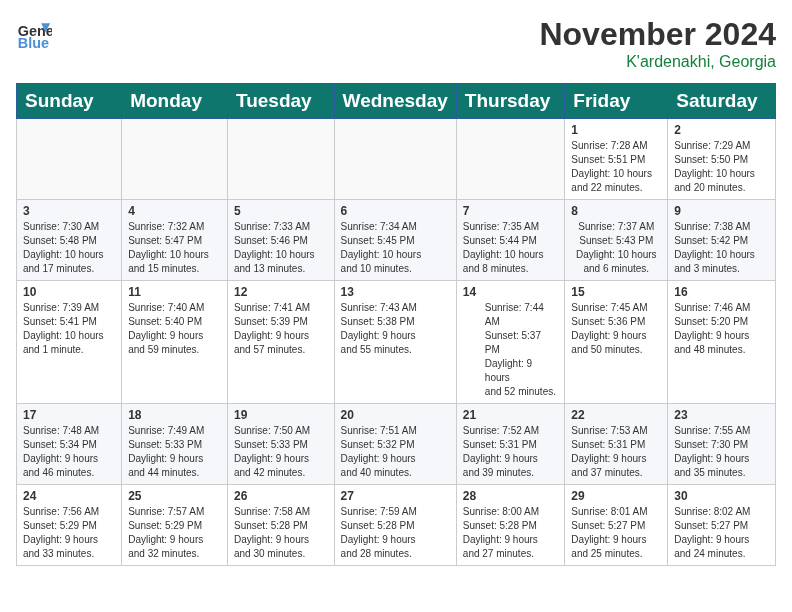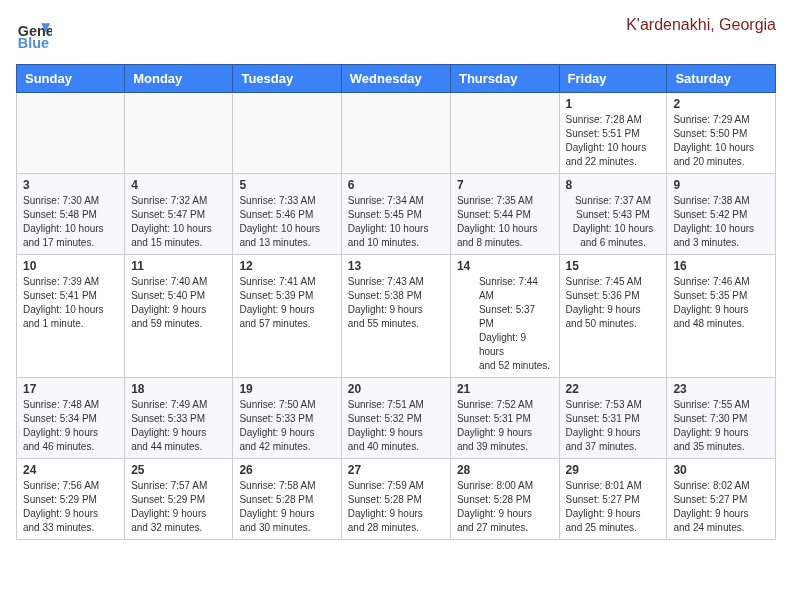--- a/index.html
+++ b/index.html
@@ -28,31 +28,31 @@
     .title-block {
       text-align: right;
     }
     .month-title {
       font-size: 32px;
       font-weight: bold;
       color: #333;
     }
     .location {
       font-size: 16px;
-      color: #7f1d1d;
+      color: #15803d;
     }
     .calendar {
       width: 100%;
       border-collapse: collapse;
       border: 1px solid #ccc;
     }
     .calendar th {
-      background-color: #3b82f6;
+      background-color: #0f766e;
       color: #fff;
-      font-size: 13px;
+      font-size: 19px;
       font-weight: bold;
       padding: 6px 8px;
       text-align: left;
       border: 1px solid #2a5a9f;
     }
     .calendar td {
       vertical-align: top;
       border: 1px solid #ccc;
       padding: 4px 6px;
       font-size: 10.5px;
@@ -86,20 +86,21 @@
 
 <div class="header">
   <div class="logo">
     <svg class="logo-icon" viewBox="0 0 40 40">
       <text x="2" y="22" font-size="16" font-weight="bold" fill="#333">General</text>
       <text x="2" y="36" font-size="16" font-weight="bold" fill="#4a90d9">Blue</text>
       <polygon points="28,8 38,8 33,18" fill="#4a90d9"></polygon>
     </svg>
   </div>
   <div class="title-block">
+    <div class="month-title">November 2024</div>
     <div class="location">K'ardenakhi, Georgia</div>
   </div>
 </div>
 
 <table class="calendar">
   <thead>
     <tr>
     <th>Sunday</th>
         <th>Monday</th>
         <th>Tuesday</th>
@@ -221,21 +222,21 @@
         <td>
           <span class="day-num">15</span>
           <div class="cell-content" style="white-space: pre-line;">Sunrise: 7:45 AM
 Sunset: 5:36 PM
 Daylight: 9 hours
 and 50 minutes.</div>
         </td>
         <td>
           <span class="day-num">16</span>
           <div class="cell-content" style="white-space: pre-line;">Sunrise: 7:46 AM
-Sunset: 5:35 PM
+Sunset: 5:20 PM
 Daylight: 9 hours
 and 48 minutes.</div>
         </td>
       </tr>
       <tr>
         <td>
           <span class="day-num">17</span>
           <div class="cell-content" style="white-space: pre-line;">Sunrise: 7:48 AM
 Sunset: 5:34 PM
 Daylight: 9 hours

